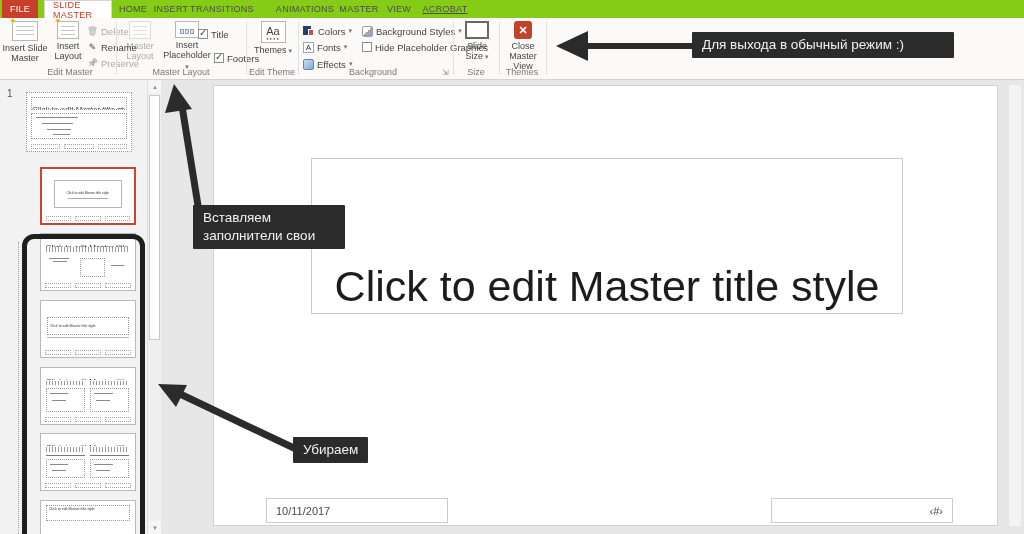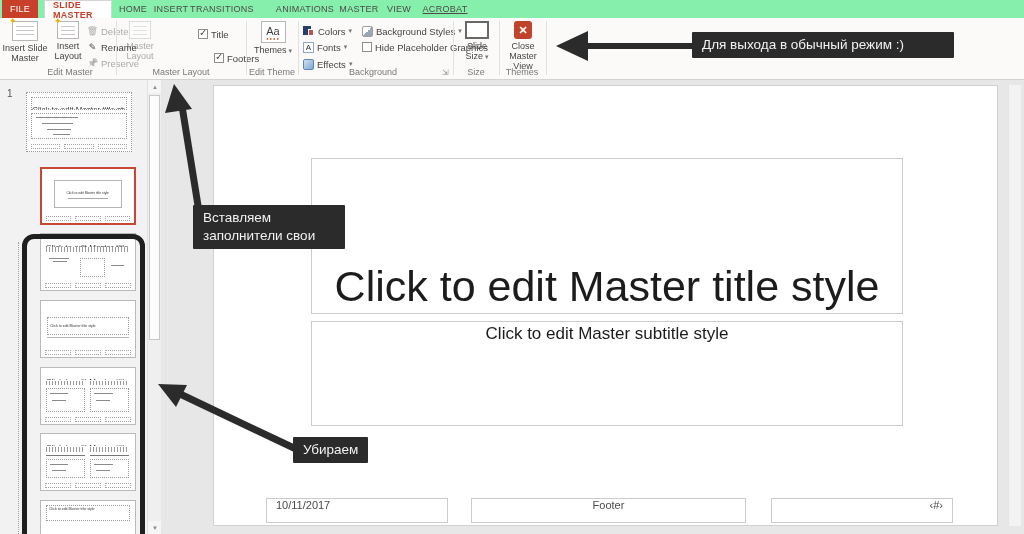--- a/index.html
+++ b/index.html
@@ -1,24 +1,24 @@
 <!DOCTYPE html>
 <html><head>
 <meta charset="utf-8">
 <style>
   * { margin:0; padding:0; box-sizing:border-box; }
   html,body { width:1024px; height:534px; overflow:hidden;
     font-family:"Liberation Sans", sans-serif; background:#e8e7e8; }
 
   
-  #tabbar { position:absolute; left:0; top:0; width:1024px; height:18px; background:#86efac; }
+  #tabbar { position:absolute; left:0; top:0; width:1024px; height:18px; background:#84cc16; }
   .tab { position:absolute; top:0; height:18px; display:flex; align-items:center; justify-content:center;
     font-size:9px; letter-spacing:.3px; color:#4e4a47; cursor:default; padding:0 8px; }
   .tab-file { background:#c8402a; color:#fff; }
-  .tab-active { background:#fff; color:#c8402a; border:1px solid #d6d4d2; border-bottom:none;font-weight:bold; }
+  .tab-active { background:#fff; color:#c8402a; border:1px solid #d6d4d2; border-bottom:none; }
 
   
   #ribbon { position:absolute; left:0; top:18px; width:1024px; height:62px; background:#fbfaf9;
     border-bottom:1px solid #d5d3d1; }
   .grp-sep { position:absolute; top:3px; height:54px; width:1px; background:#e3e1df; }
   .grp-label { position:absolute; top:49px; height:11px; font-size:9px; color:#7b7875; text-align:center; }
   .btn-big { position:absolute; top:3px; display:flex; flex-direction:column; align-items:center;
     cursor:pointer; }
   .btn-big .lbl { font-size:9px; line-height:10px; color:#444; text-align:center; margin-top:2px; }
   .disabled { opacity:.45; filter:grayscale(1); }
@@ -89,21 +89,21 @@
   #workspace { position:absolute; left:161px; top:80px; width:863px; height:454px; background:#e8e7e8; }
   #slide { position:absolute; left:52px; top:5px; width:785px; height:441px; background:#fff;
     border:1px solid #d2d1d1; }
   .ph-box { position:absolute; border:1px solid #cbcbcb; background:#fff; }
   #title-ph { left:97px; top:72px; width:592px; height:156px; display:flex; align-items:flex-end;
     justify-content:center; }
   #title-ph span { font-size:43px; color:#1c1c1c; line-height:1.15; padding-bottom:2px; }
   #subtitle-ph { left:97px; top:235px; width:592px; height:105px; text-align:center; }
   #subtitle-ph span { font-size:17px; color:#1c1c1c; line-height:1.4; }
   .foot-ph { position:absolute; top:412px; height:25px; border:1px solid #cbcbcb;
-    font-size:11px; color:#4a4a4a; display:flex; align-items:flex-start; }
+    font-size:11px; color:#4a4a4a; display:flex; align-items:center; }
 
   
   .note { position:absolute; background:#2b2b2b; color:#f2f2f2; font-size:13.5px; line-height:18px;
     padding:4px 10px; z-index:50; border-radius:1px; }
   #svg-overlay { position:absolute; left:0; top:0; z-index:40; pointer-events:none; }
 </style>
 </head>
 <body>
 
 <div id="tabbar">
@@ -148,20 +148,30 @@
   </div>
   <div class="grp-label" style="left:12px;width:116px;">Edit Master</div>
   <div class="grp-sep" style="left:116px;"></div>
 
   <div class="btn-big disabled" style="left:120px;width:40px;">
     <span class="icon-slide sm">
         <span class="fill"></span>
       </span>
     <span class="lbl">Master Layout</span>
   </div>
+  <div class="btn-big" style="left:161px;width:52px;">
+    <span class="icon-ph">
+        <span class="row">
+          <i></i>
+          <i></i>
+          <i></i>
+        </span>
+      </span>
+    <span class="lbl dd">Insert Placeholder</span>
+  </div>
   <div class="smallrow" style="left:198px;top:9px;">
     <span class="chk checked"></span>
     <span>Title</span>
   </div>
   <div class="smallrow" style="left:214px;top:33px;">
     <span class="chk checked"></span>
     <span>Footers</span>
   </div>
   <div class="grp-label" style="left:116px;width:130px;">Master Layout</div>
   <div class="grp-sep" style="left:246px;"></div>
@@ -335,28 +345,22 @@
     <div class="vs-thumb" style="top:15px;height:245px;"></div>
     <div class="vs-btn" style="bottom:0;">▼</div>
   </div>
 </div>
 
 <div id="workspace">
   <div id="slide">
     <div class="ph-box" id="title-ph">
       <span>Click to edit Master title style</span>
     </div>
-    <div class="ph-box" id="subtitle-ph">
-      <span>Click to edit Master subtitle style</span>
-    </div>
     <div class="foot-ph" style="left:52px;width:182px;padding-left:9px;">
       <span>10/11/2017</span>
-    </div>
-    <div class="foot-ph" style="left:257px;width:275px;justify-content:center;">
-      <span>Footer</span>
     </div>
     <div class="foot-ph" style="left:557px;width:182px;justify-content:flex-end;padding-right:9px;">
       <span>‹#›</span>
     </div>
   </div>
 
   <div style="position:absolute;left:847px;top:5px;width:13px;height:441px;background:#f4f3f3;border-left:1px solid #e6e5e5;"></div>
 </div>
 
 <svg id="svg-overlay" width="1024" height="534" viewBox="0 0 1024 534">

